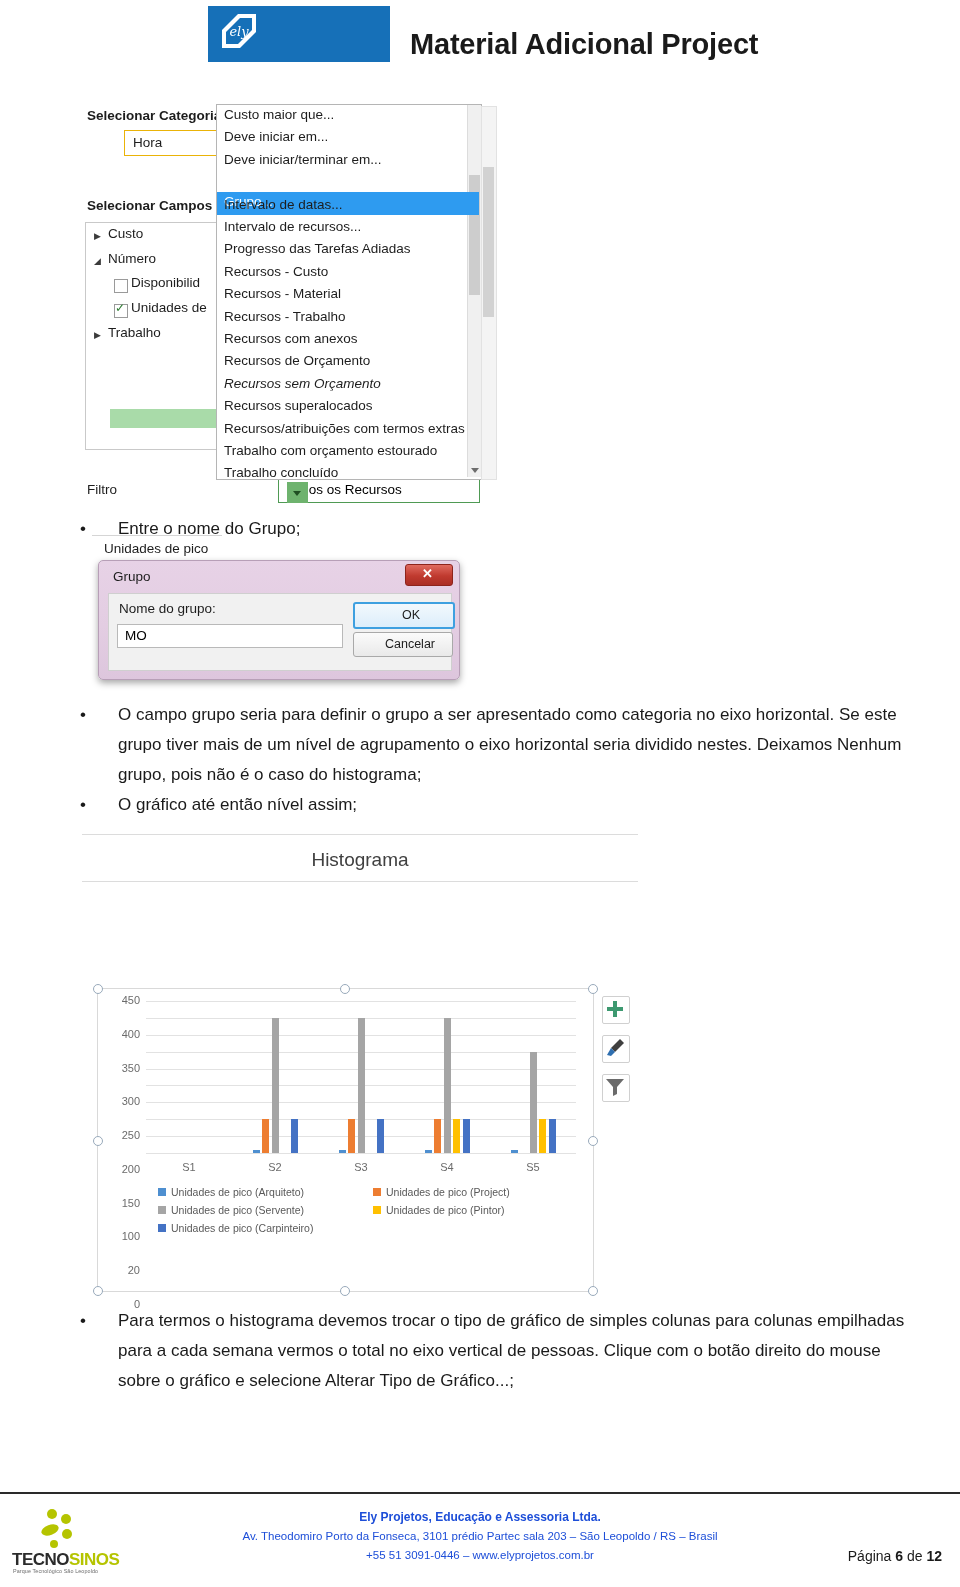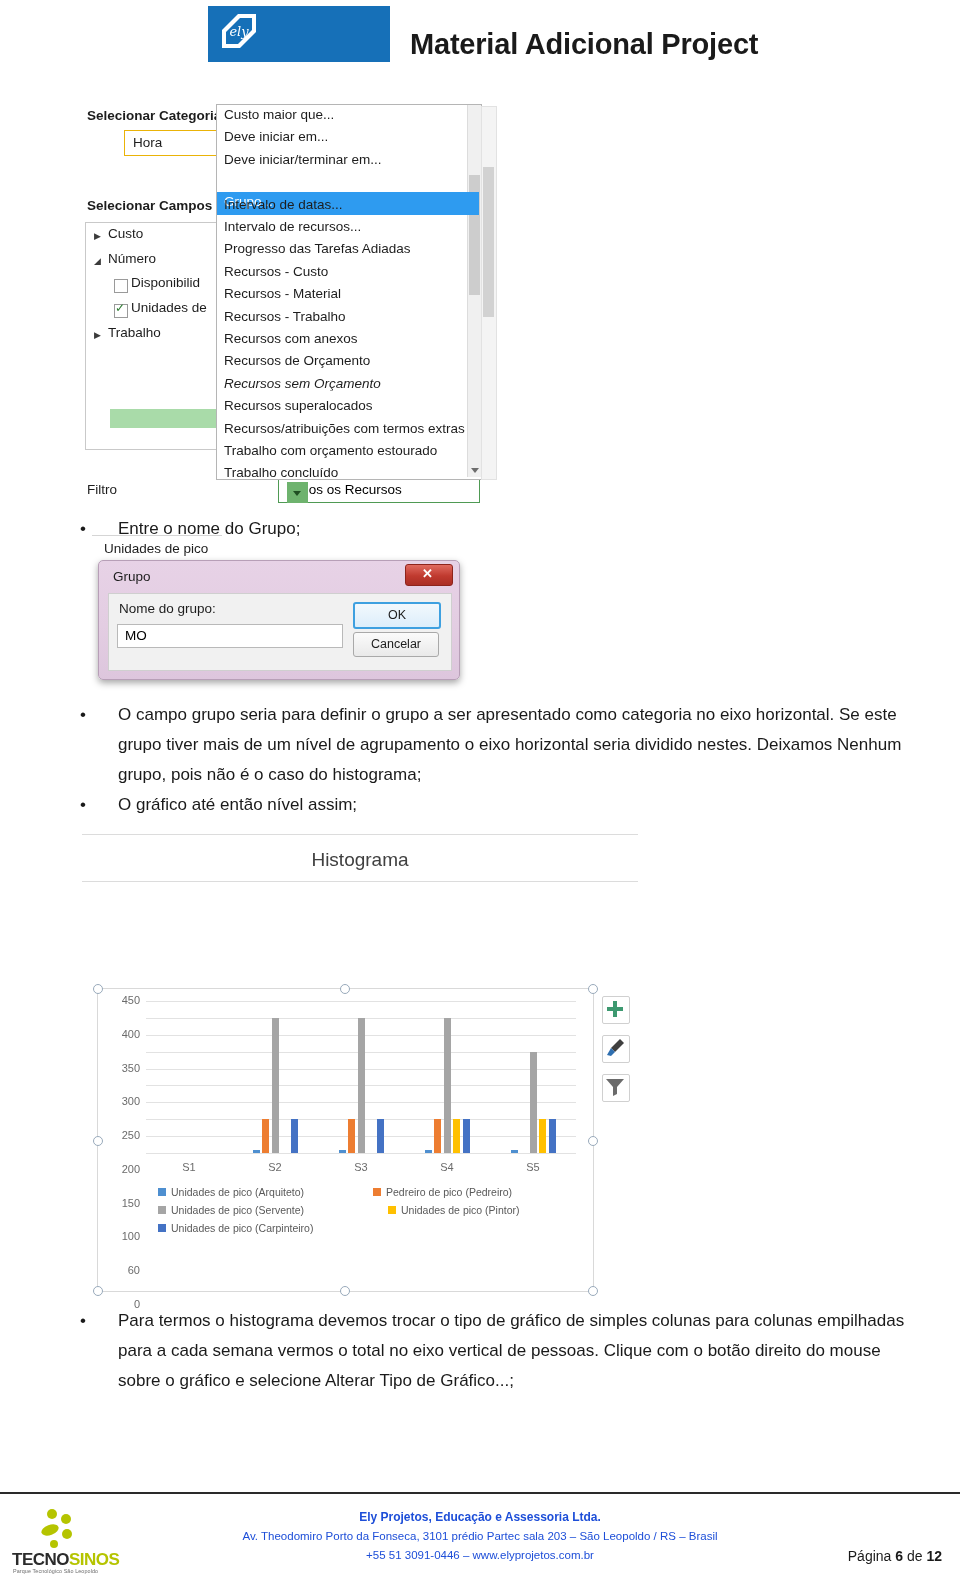--- a/index.html
+++ b/index.html
@@ -83,21 +83,21 @@
     background:linear-gradient(180deg,#e06a60 0%,#c03a2f 55%,#aa2e24 100%);
     border:1px solid #8d241c;
   }
   .dlg-close:after{content:"✕";position:absolute;left:16px;top:1px;font-size:13px;color:#fff;font-weight:bold;}
   .dlg-body{position:absolute;left:9px;top:32px;width:342px;height:76px;background:#f1f1f1;border:1px solid #cfcfcf;}
   .dlg-lbl{position:absolute;left:10px;top:7px;font-size:13.5px;color:#1d1d1d;}
   .dlg-input{position:absolute;left:8px;top:30px;width:224px;height:22px;background:#fff;border:1px solid #b9b9b9;}
   .dlg-input span{position:absolute;left:7px;top:3px;font-size:13.5px;}
   .btn{
     position:absolute;width:84px;height:23px;border-radius:3px;font-size:12.5px;text-align:center;
-    line-height:22px;color:#1d1d1d;
+    line-height:22px;color:#1d1d1d;padding-left:14px;
   }
   .btn-ok{left:244px;top:8px;background:linear-gradient(180deg,#f2f8fd,#dceefb);border:2px solid #3ea0e0;}
   .btn-cancel{left:244px;top:38px;background:linear-gradient(180deg,#fbfbfb,#e9e9e9);border:1px solid #a9a9a9;}
 
   
   .chart-title-wrap{position:absolute;left:82px;top:834px;width:556px;}
   .chart-title-line{width:556px;height:1px;background:#dcdcdc;}
   .chart-title{
     text-align:center;font-size:19px;color:#404040;padding:14px 0 10px 0;
     font-family:"Liberation Sans", sans-serif;
@@ -287,21 +287,21 @@
     <div class="chart-title-line"></div>
   </div>
 
   <div class="chart-frame">
     <div class="plot" id="plot">
       <div class="axisline"></div>
     <div class="gridline" style="top: 152px;">
           <div class="ytick" style="top: 152px;">0</div>
         </div>
         <div class="gridline" style="top: 135.111px;">
-          <div class="ytick" style="top: 135.111px;">60</div>
+          <div class="ytick" style="top: 135.111px;">20</div>
         </div>
         <div class="gridline" style="top: 118.222px;">
           <div class="ytick" style="top: 118.222px;">100</div>
         </div>
         <div class="gridline" style="top: 101.333px;">
           <div class="ytick" style="top: 101.333px;">150</div>
         </div>
         <div class="gridline" style="top: 84.4444px;">
           <div class="ytick" style="top: 84.4444px;">200</div>
         </div>
@@ -338,23 +338,23 @@
         <div class="bar" style="left: 316.5px; width: 7px; height: 33.7778px; background: rgb(68, 114, 196);"></div>
         <div class="xlab" style="left: 301px;">S4</div>
         <div class="bar" style="left: 364.5px; width: 7px; height: 3.37778px; background: rgb(78, 143, 208);"></div>
         <div class="bar" style="left: 383.5px; width: 7px; height: 101.333px; background: rgb(165, 165, 165);"></div>
         <div class="bar" style="left: 393px; width: 7px; height: 33.7778px; background: rgb(255, 192, 0);"></div>
         <div class="bar" style="left: 402.5px; width: 7px; height: 33.7778px; background: rgb(68, 114, 196);"></div>
         <div class="xlab" style="left: 387px;">S5</div>
       </div>
     <div class="legend" id="legend">
         <div class="lg-item" style="left: 0px; top: 0px;"><span class="lg-sw" style="background: rgb(78, 143, 208);"></span><span class="lg-tx">Unidades de pico (Arquiteto)</span></div>
-        <div class="lg-item" style="left: 215px; top: 0px;"><span class="lg-sw" style="background: rgb(237, 125, 49);"></span><span class="lg-tx">Pedreiro de pico (Pedreiro)</span></div>
+        <div class="lg-item" style="left: 215px; top: 0px;"><span class="lg-sw" style="background: rgb(237, 125, 49);"></span><span class="lg-tx">Unidades de pico (Project)</span></div>
         <div class="lg-item" style="left: 0px; top: 18px;"><span class="lg-sw" style="background: rgb(165, 165, 165);"></span><span class="lg-tx">Unidades de pico (Servente)</span></div>
-        <div class="lg-item" style="left: 230px; top: 18px;"><span class="lg-sw" style="background: rgb(255, 192, 0);"></span><span class="lg-tx">Unidades de pico (Pintor)</span></div>
+        <div class="lg-item" style="left: 215px; top: 18px;"><span class="lg-sw" style="background: rgb(255, 192, 0);"></span><span class="lg-tx">Unidades de pico (Pintor)</span></div>
         <div class="lg-item" style="left: 0px; top: 36px;"><span class="lg-sw" style="background: rgb(68, 114, 196);"></span><span class="lg-tx">Unidades de pico (Carpinteiro)</span></div>
       </div>
   </div>
 
   <div class="handle" style="left:93px;top:984px;"></div>
   <div class="handle" style="left:340px;top:984px;"></div>
   <div class="handle" style="left:588px;top:984px;"></div>
   <div class="handle" style="left:93px;top:1136px;"></div>
   <div class="handle" style="left:588px;top:1136px;"></div>
   <div class="handle" style="left:93px;top:1286px;"></div>

